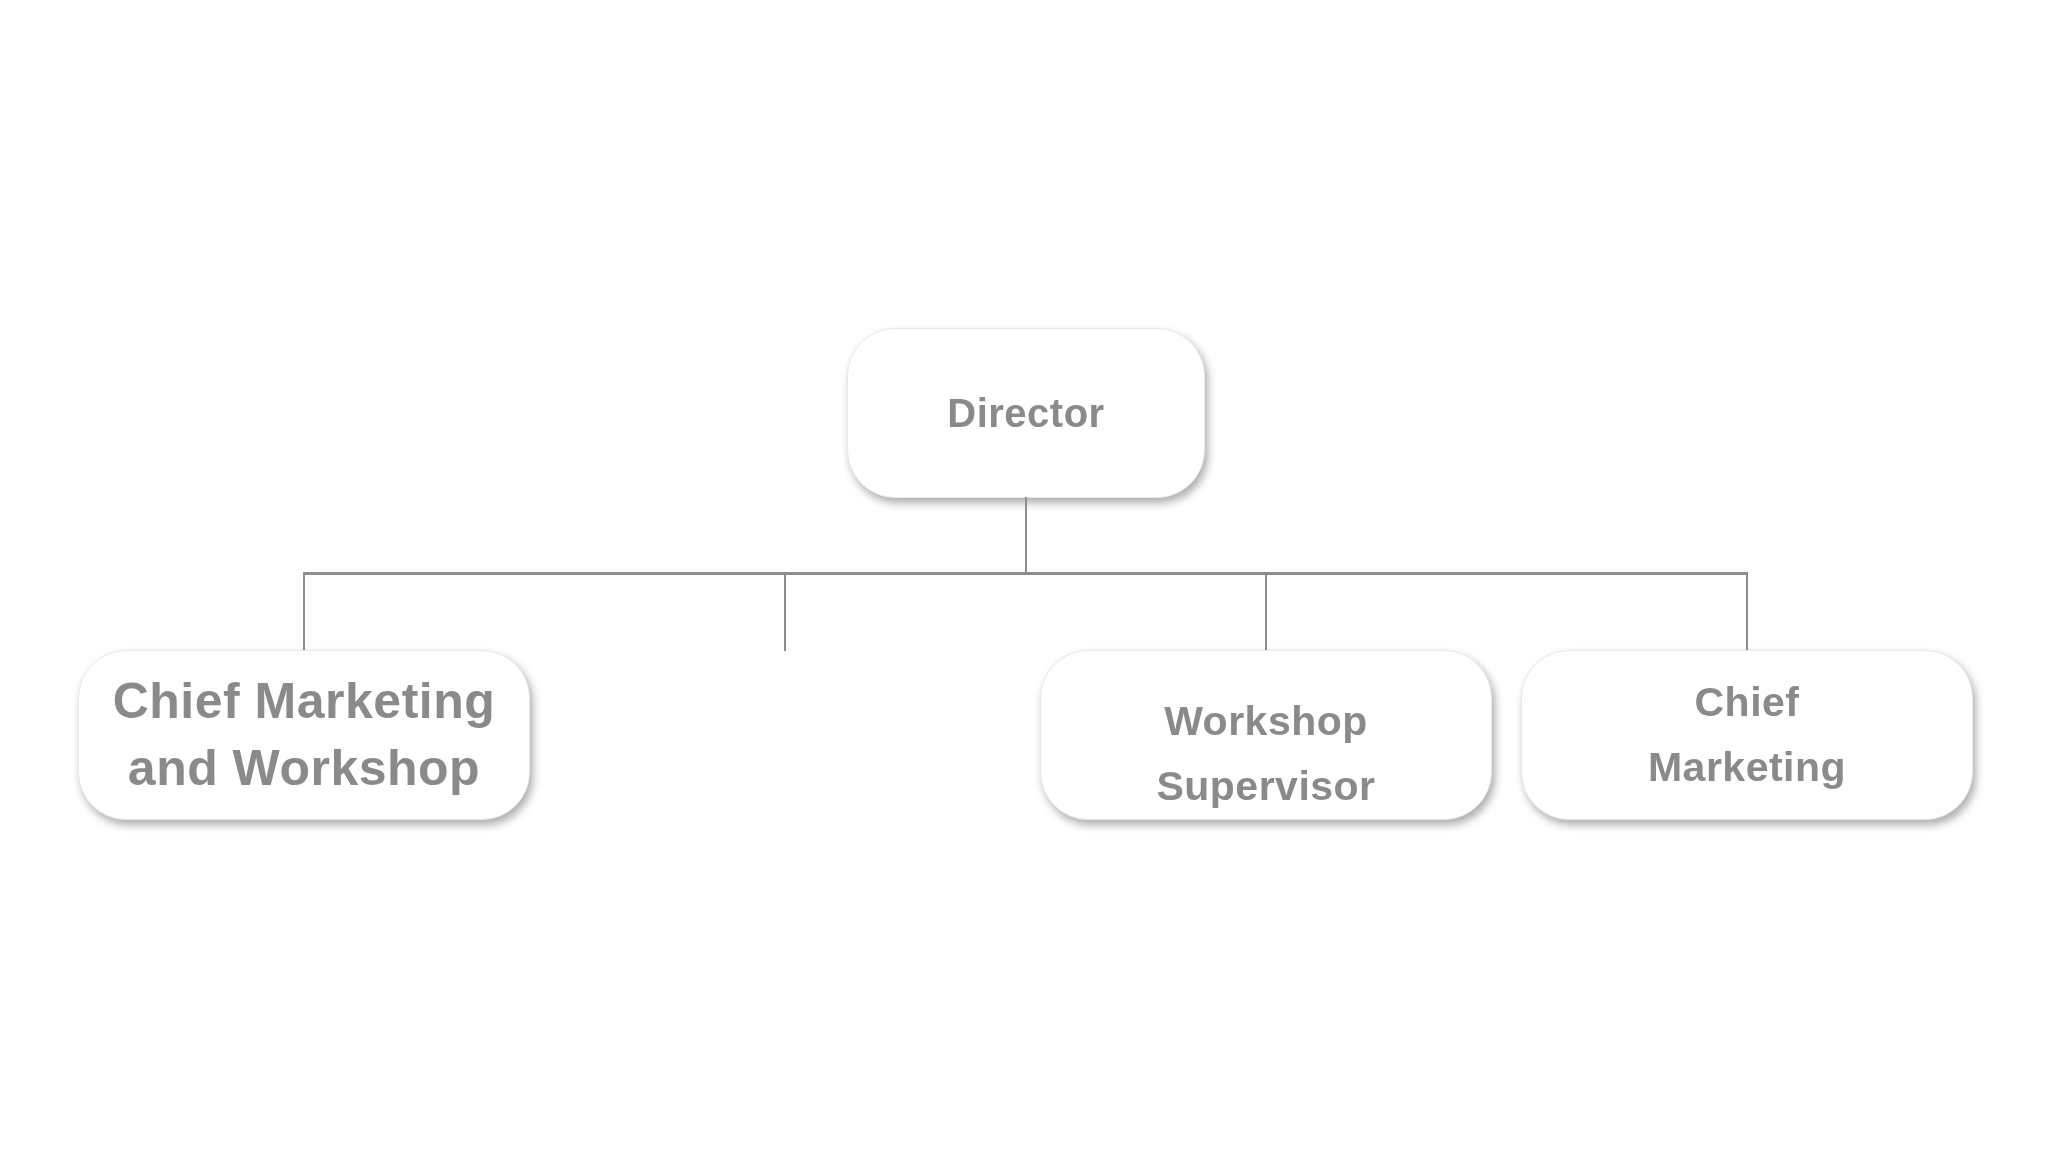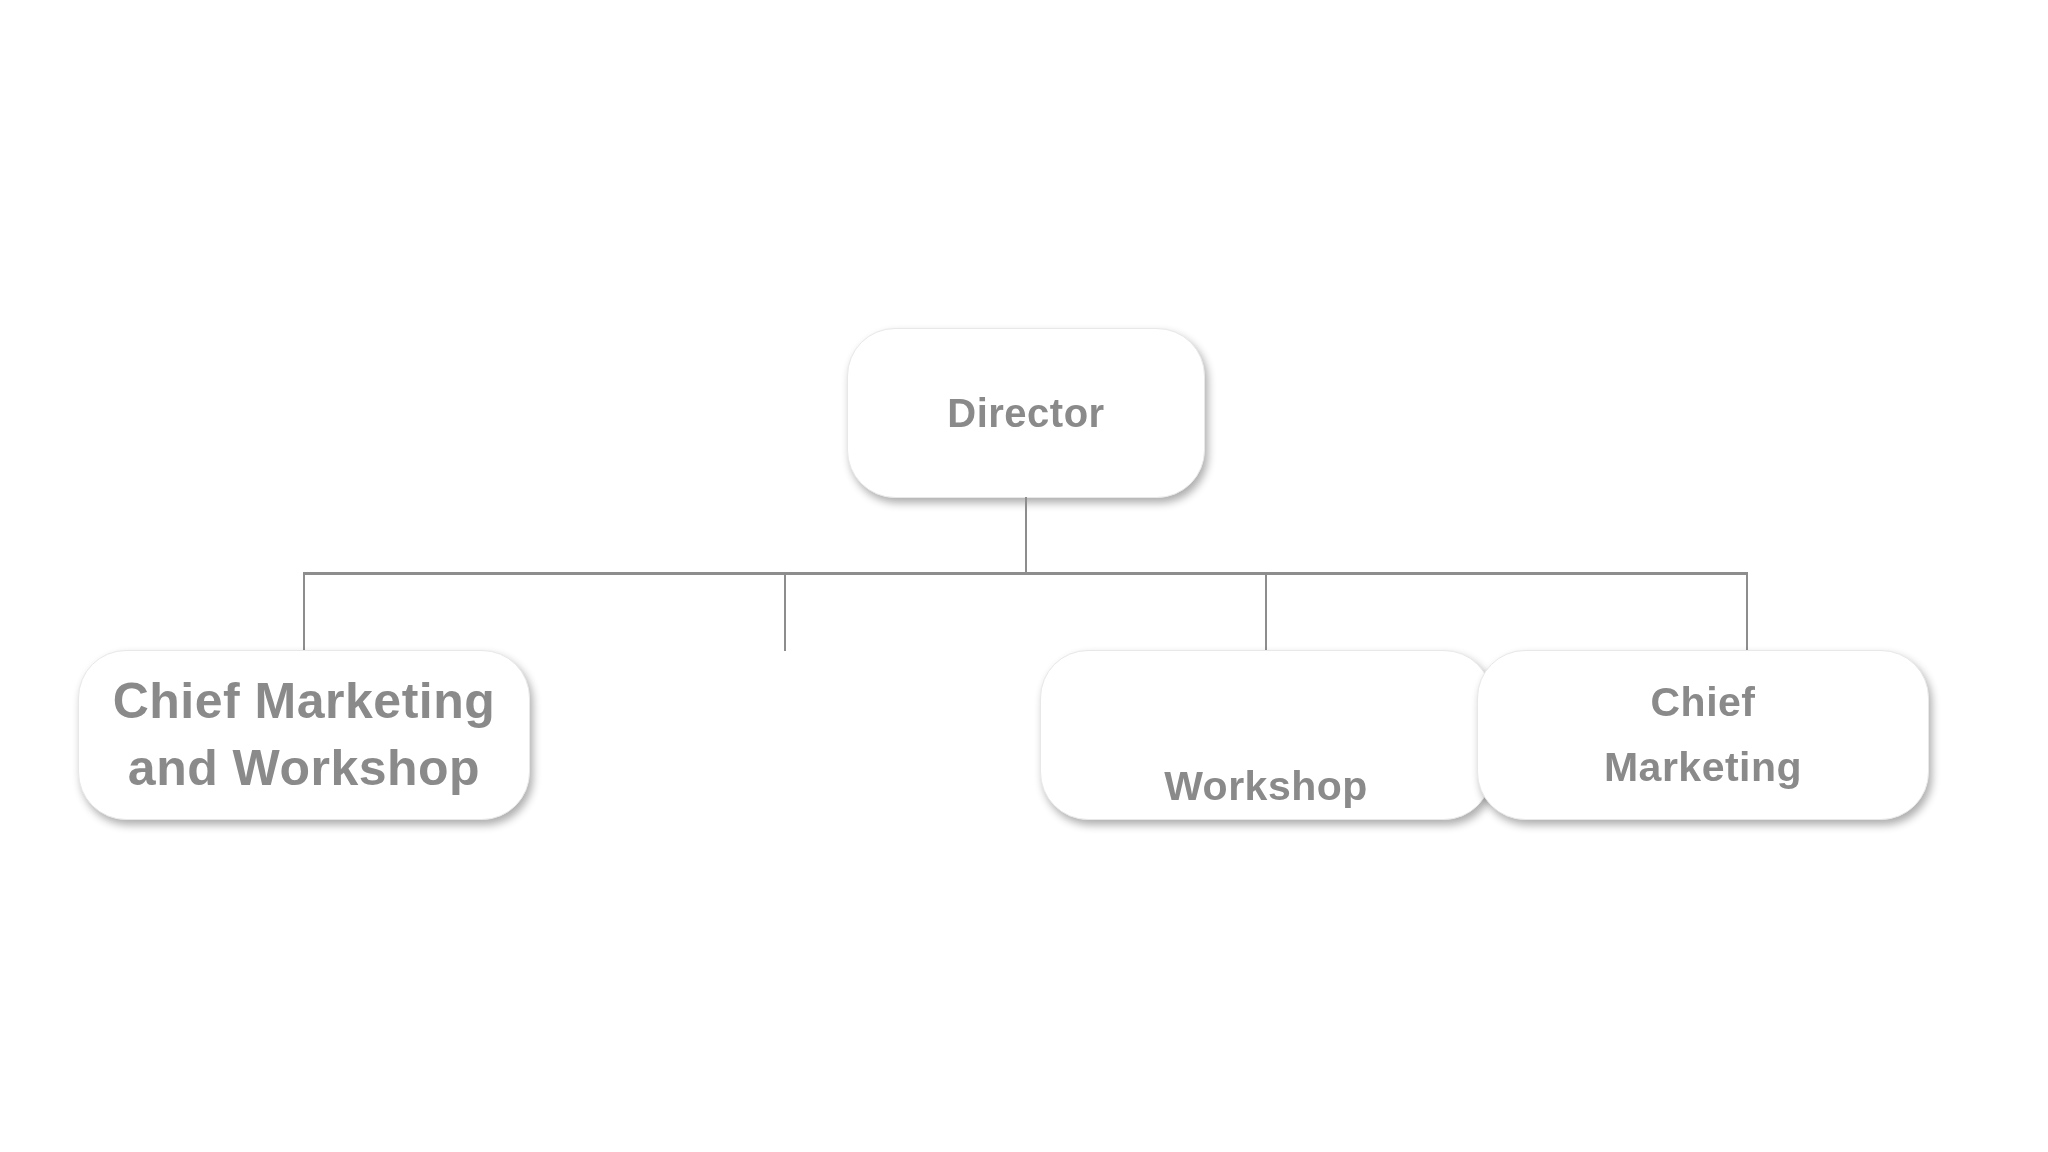--- a/index.html
+++ b/index.html
@@ -45,21 +45,21 @@
     top: 650px;
     width: 452px;
     height: 170px;
     font-size: 41px;
   }
   .child .nline { line-height: 65px; }
   .c1 { left: 78px;  font-size: 50px; }
   .c1 .nline { line-height: 67px; }
   .c2 { left: 559px; }
   .c3 { left: 1040px; justify-content: flex-end; }
-  .c4 { left: 1477px; }
+  .c4 { left: 1521px; }
   .connector {
     position: absolute;
     background: var(--connector, #8d8d8d);
   }
   .vline { width: 2px; }
   .hline { height: 3px; }
   #c-root   { left: 1025px; top: 497px; height: 76px; }
   #c-main   { left: 303px;  top: 572px; width: 1445px; }
   .branch   { top: 573px; height: 78px; }
   #c-b1 { left: 303px; }
@@ -84,20 +84,21 @@
   <div class="connector vline branch" id="c-b4"></div>
 
   <div class="node child c1">
     <div class="nline">Chief Marketing</div>
     <div class="nline">and Workshop</div>
   </div>
 
 
   <div class="node child c3">
     <div class="nline">Workshop</div>
+    <div class="nline">Supervisor</div>
   </div>
 
   <div class="node child c4">
     <div class="nline">Chief</div>
     <div class="nline">Marketing</div>
   </div>
 
 </div>
 
 </body></html>

